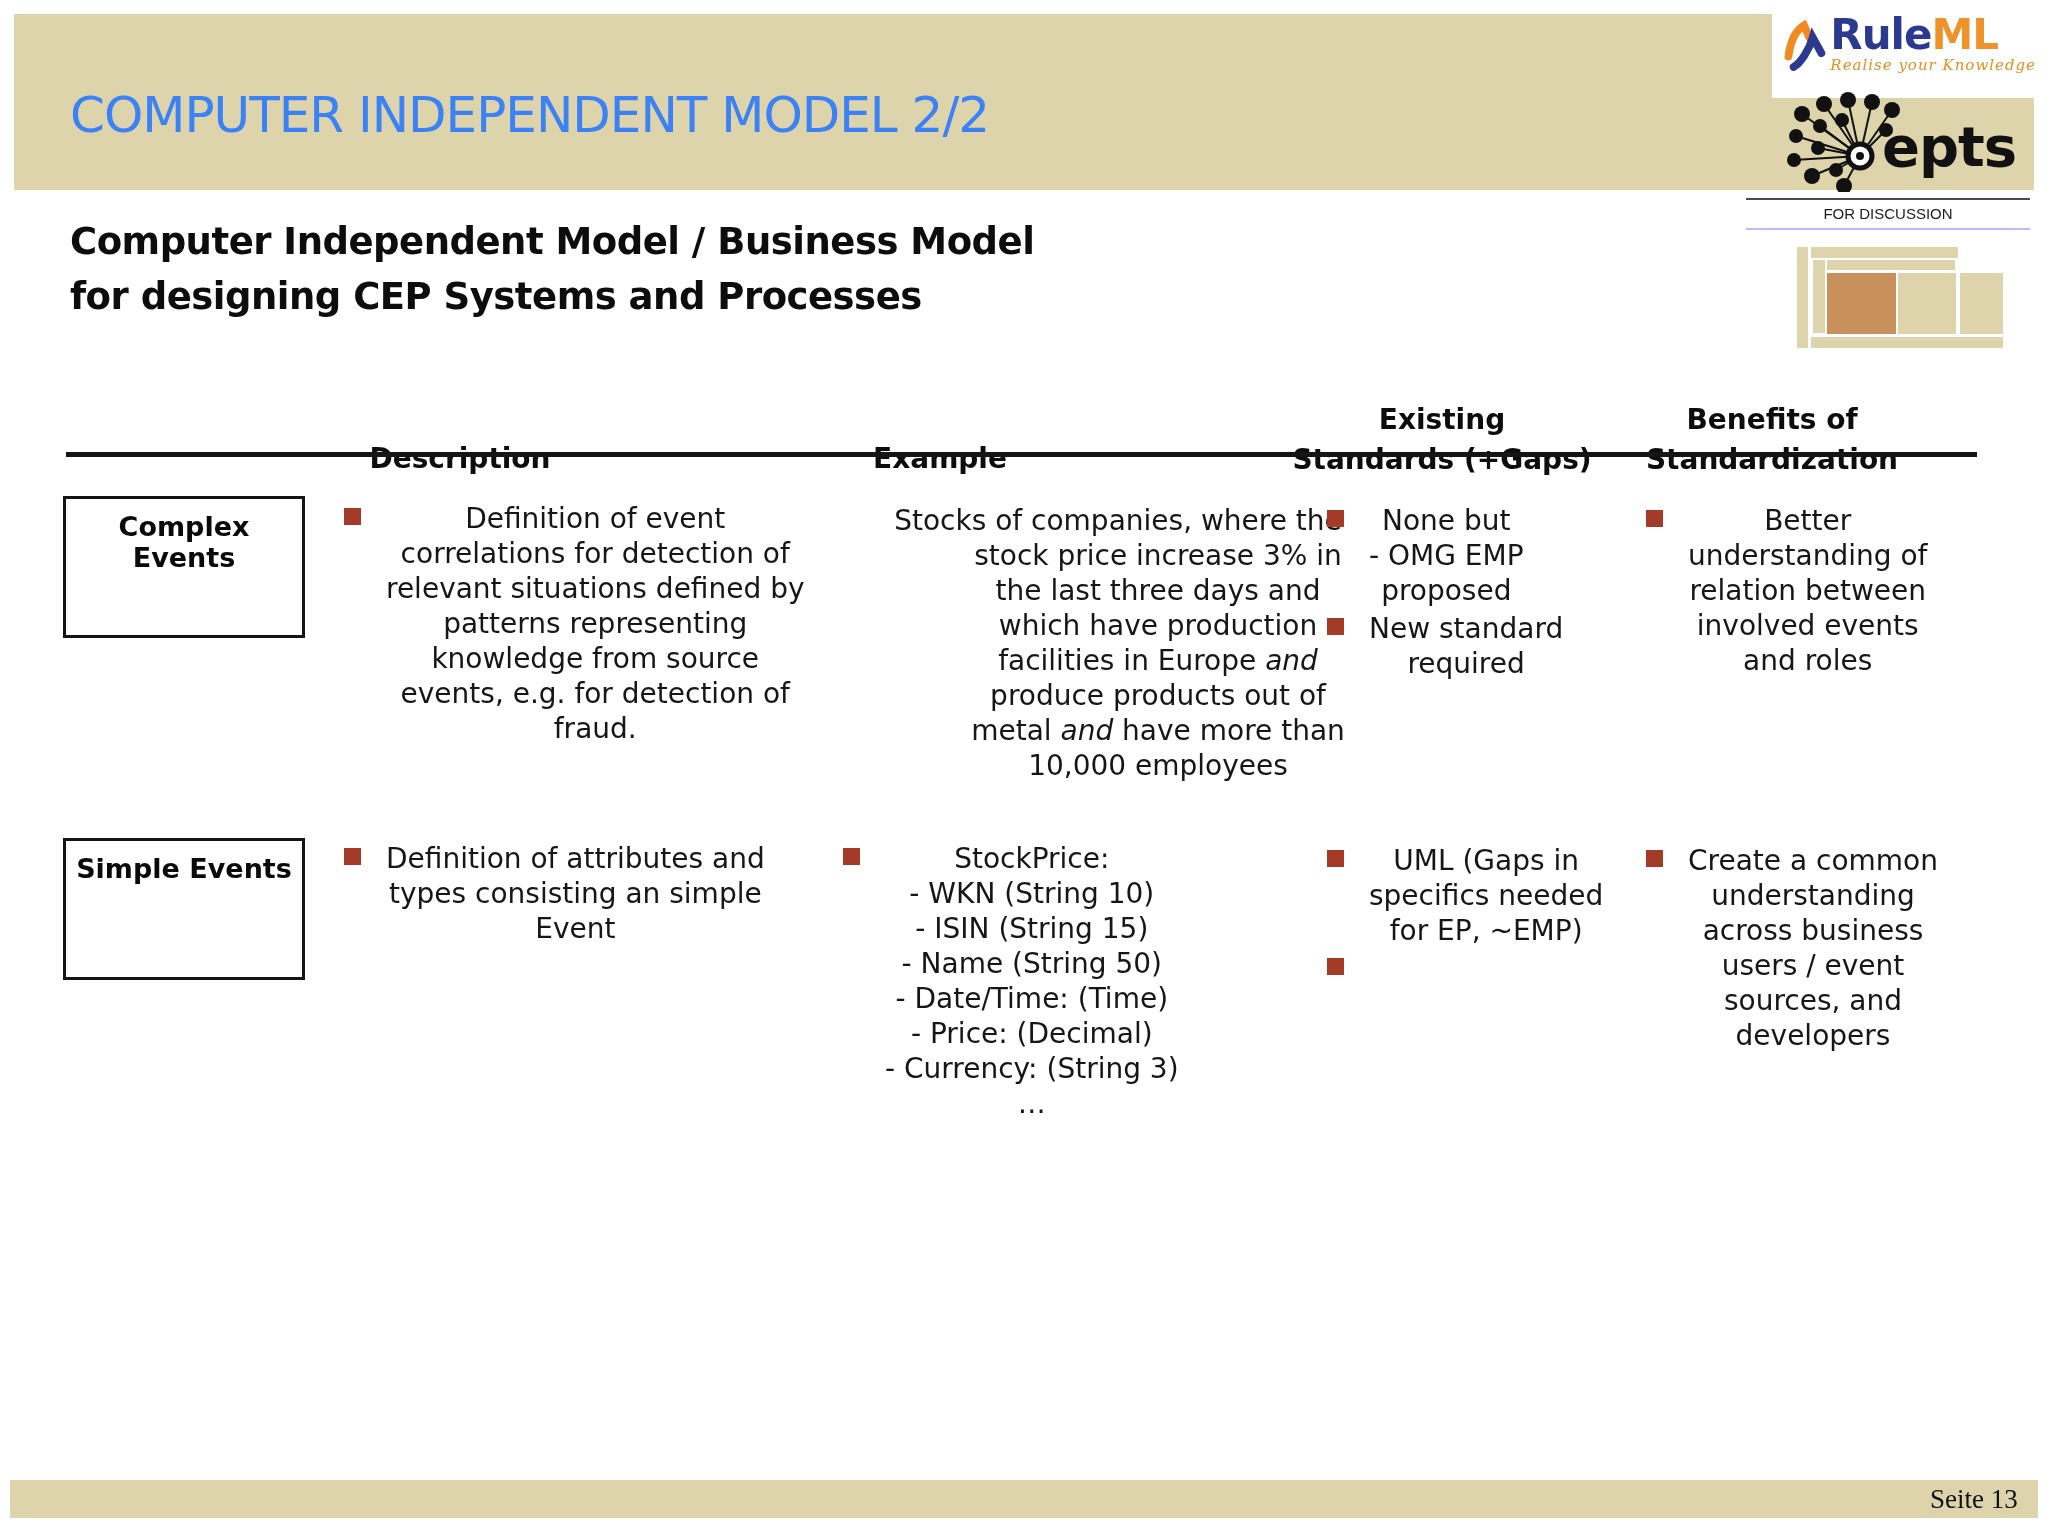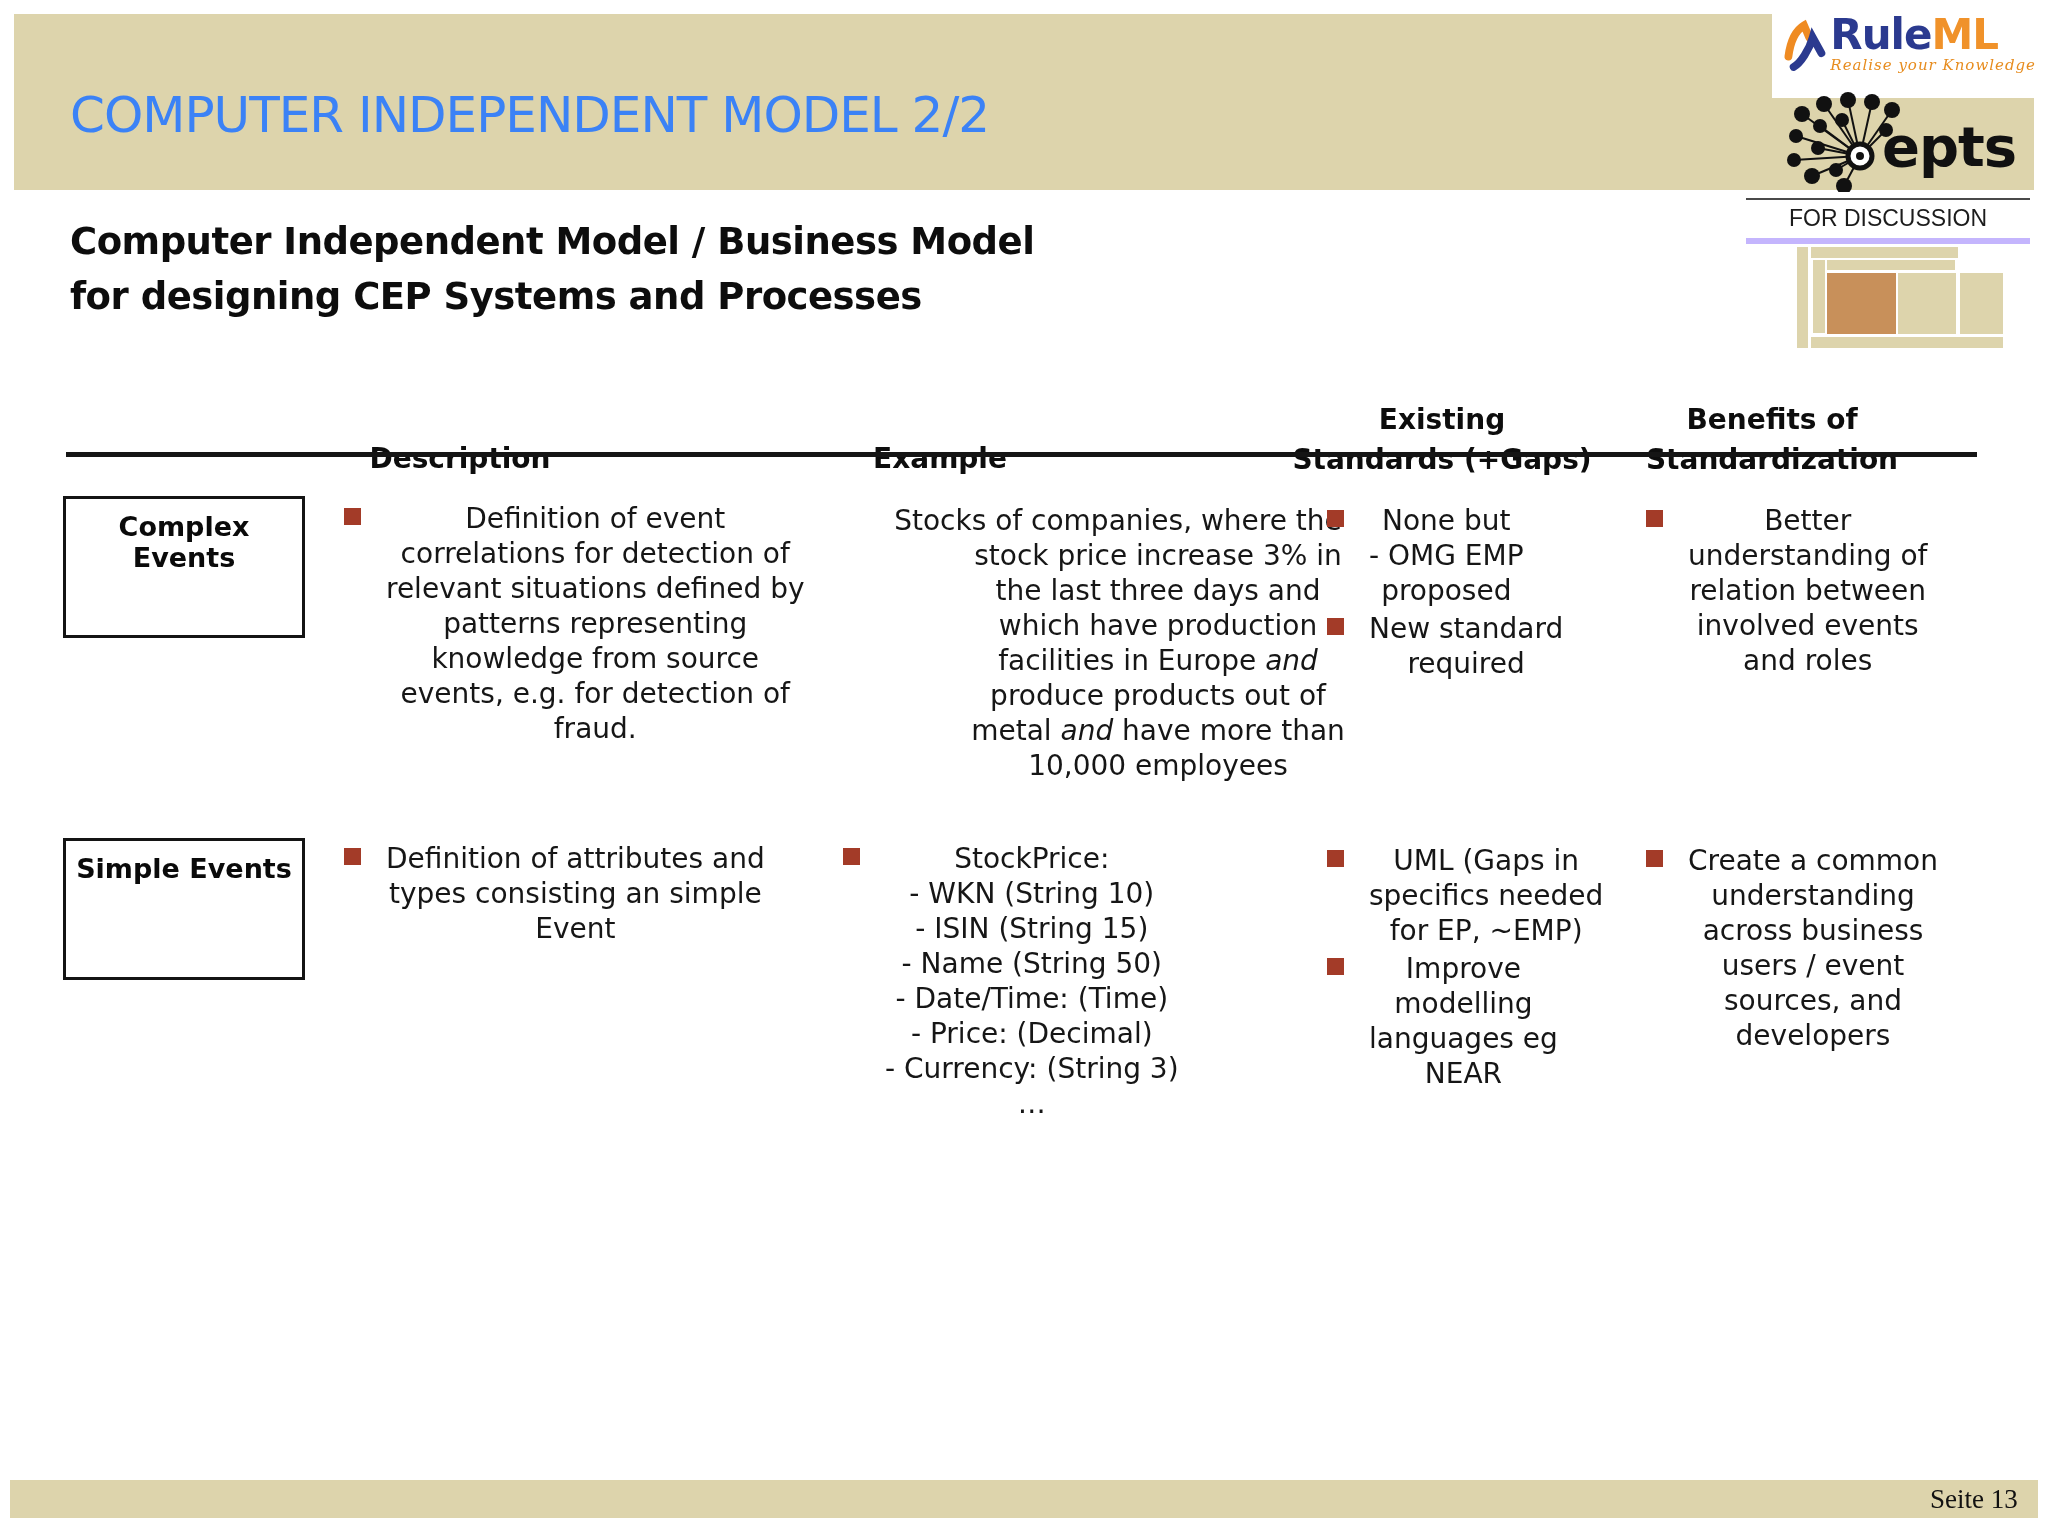--- a/index.html
+++ b/index.html
@@ -17,22 +17,22 @@
   .subtitle{font-size:37px;font-weight:700;color:#0d0d0d;letter-spacing:-0.5px;line-height:55px;white-space:pre;}
   .hdr{font-size:28px;font-weight:700;color:#0d0d0d;text-align:center;white-space:pre;margin-top:32px;}
   .txt{font-size:28px;line-height:35px;color:#161616;white-space:pre;text-align:center;}
   .it{font-style:italic;}
   .li{display:flex;align-items:flex-start;}
   .bullet{width:17px;height:17px;background:var(--bullet);flex:0 0 17px;margin:7px 25px 0 0;}
   .col{display:flex;flex-direction:column;gap:3px;}
   .labelbox{width:242px;height:142px;border:3px solid #141414;box-sizing:border-box;
             text-align:center;padding-top:12px;font-size:27px;font-weight:700;color:#0a0a0a;background:#fff;}
   .rule{background:#151515;}
-  .stamp{border-top:2px solid #4a4a4a;border-bottom:6px solid #c4b5fd;text-align:center;
-         padding:5px 0 6px 0;font-family:"Liberation Sans",sans-serif;font-size:23px;color:#1c1c1c;}
+  .stamp{border-top:2px solid #4a4a4a;border-bottom:2px solid #c4b5fd;text-align:center;
+         padding:5px 0 6px 0;font-family:"Liberation Sans",sans-serif;font-size:15px;color:#1c1c1c;}
   .mapcell{position:absolute;background:var(--band);}
   .mapcell.hl{background:var(--hl);}
   .ruleml-box{background:#ffffff;display:flex;align-items:flex-start;padding:4px 2px 0 6px;}
   .ruleml-words{line-height:1;margin-left:2px;}
   .ruleml-main{font-size:42px;font-weight:700;letter-spacing:-1px;font-family:"DejaVu Sans",sans-serif;}
   .ruleml-rule{color:#2b3a8f;}
   .ruleml-ml{color:#f0922a;}
   .ruleml-tag{font-family:"DejaVu Serif",serif;font-style:italic;font-size:15px;color:#e78c1e;
               text-align:right;margin-top:2px;letter-spacing:1px;white-space:pre;}
   .epts-word{font-size:56px;font-weight:700;color:#111;letter-spacing:-1px;}
@@ -196,24 +196,20 @@
 
   <div class="abs col" style="left:1327px;top:843px;width:260px;">
     <div class="li">
       <span class="bullet"></span>
       <div class="txt">UML (Gaps in
 specifics needed
 for EP, ~EMP)</div>
     </div>
     <div class="li">
       <span class="bullet"></span>
-      <div class="txt">Improve
-modelling
-languages eg
-NEAR</div>
     </div>
   </div>
 
   <div class="abs col" style="left:1646px;top:843px;width:330px;">
     <div class="li">
       <span class="bullet"></span>
       <div class="txt">Create a common
 understanding
 across business
 users / event

